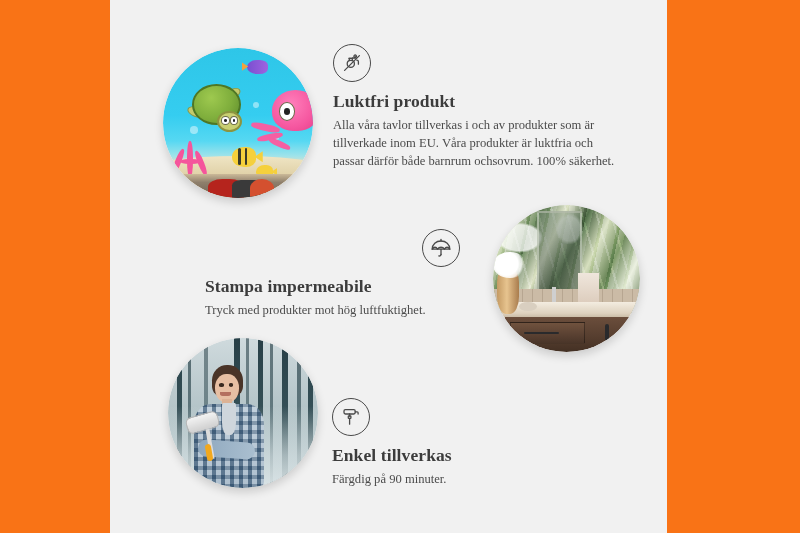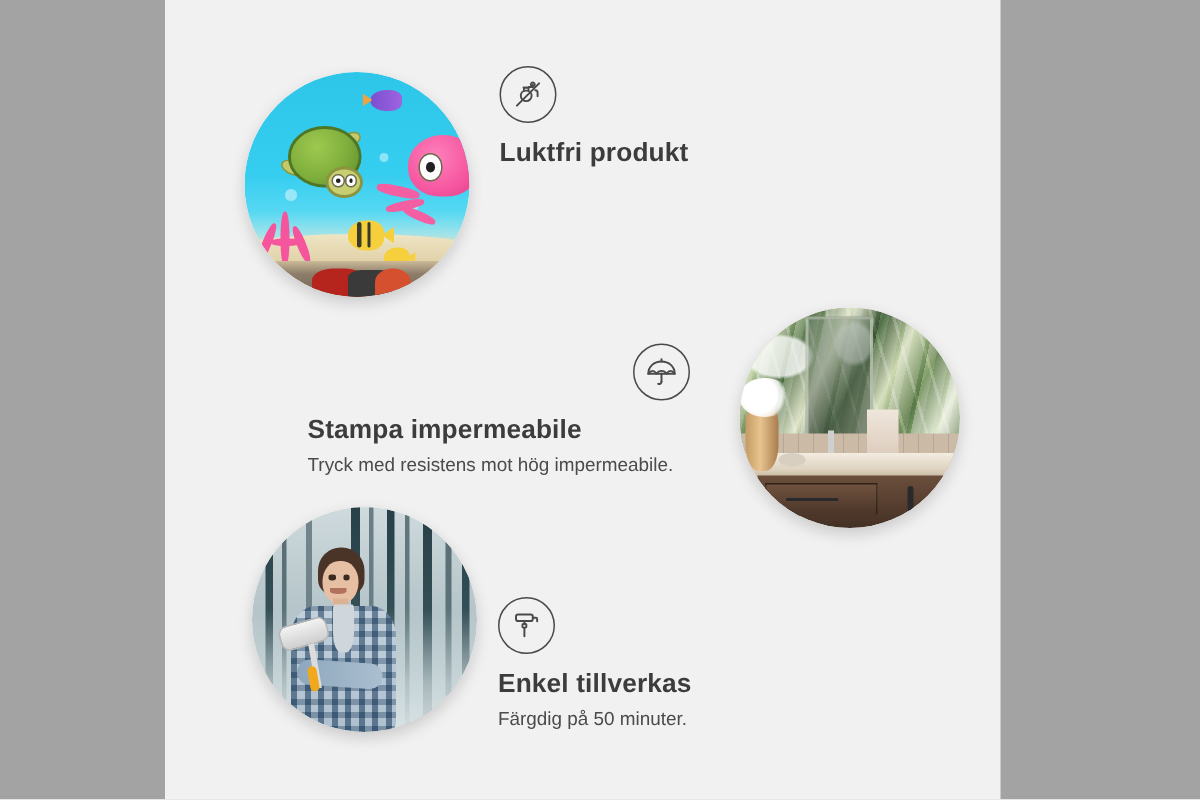--- a/index.html
+++ b/index.html
@@ -10,21 +10,22 @@
     width: 800px;
     height: 533px;
     background: #ffffff;
     font-family: "Liberation Sans", sans-serif;
     overflow: hidden;
   }
   .stage {
     position: relative;
     width: 800px;
     height: 533px;
-    background: #a3a3a3;
+    background: #f97316;
+    font-family: Liberation Serif, serif;
   }
   .panel {
     position: absolute;
     left: 110px;
     top: 0;
     width: 557px;
     height: 533px;
     background: #f1f1f1;
   }
 
@@ -340,20 +341,21 @@
           <path d="M9.3 9.4 V7.4 h3.0 V9.4"></path>
           <path d="M9.0 7.4 h3.6"></path>
           <path d="M12.6 7.0 h2.6 v-1.6"></path>
           <path d="M15.2 4.0 a1.3 1.3 0 1 1 0 2.6 a1.3 1.3 0 1 1 0 -2.6 z"></path>
           <path d="M16.8 9.2 c0.9 0 1.6 .7 1.6 1.6 v2.4"></path>
           <line x1="4.6" y1="19.4" x2="19.4" y2="4.6"></line>
         </svg>
       </div>
     </div>
     <div class="feat-title">Luktfri produkt</div>
+    <div class="feat-desc">Alla våra tavlor tillverkas i och av produkter som är tillverkade inom EU. Våra produkter är luktfria och passar därför både barnrum ochsovrum. 100% säkerhet.</div>
   </div>
 
   <div class="photo photo2">
     <div class="photo-inner">
       <div class="wall">
         <div class="wall-veins"></div>
       </div>
       <div class="wall-mirror"></div>
       <div class="backsplash"></div>
       <div class="towel"></div>
@@ -377,21 +379,21 @@
         <svg width="24" height="24" viewBox="0 0 24 24" fill="none" stroke="#4a4a4a" stroke-width="1.3" stroke-linecap="round" stroke-linejoin="round">
           <path d="M3.2 13.2 C3.2 8.3 7.1 5.0 12 5.0 C16.9 5.0 20.8 8.3 20.8 13.2 Z"></path>
           <path d="M3.2 13.2 C5.0 10.6 7.0 10.6 8.6 13.2 C10.2 10.6 13.8 10.6 15.4 13.2 C17.0 10.6 19.0 10.6 20.8 13.2"></path>
           <line x1="12" y1="5.0" x2="12" y2="3.4"></line>
           <line x1="12" y1="13.2" x2="12" y2="18.4"></line>
           <path d="M12 18.4 c0 1.2 -1.1 1.9 -2.2 1.5"></path>
         </svg>
       </div>
     </div>
     <div class="feat-title">Stampa impermeabile</div>
-    <div class="feat-desc">Tryck med resistens mot hög impermeabile.</div>
+    <div class="feat-desc">Tryck med produkter mot hög luftfuktighet.</div>
   </div>
 
   <div class="photo photo3">
     <div class="photo-inner">
       <div class="forest">
         <div class="trunks">
           <div class="trunk" style="left:6%;width:3.2%;"></div>
           <div class="trunk" style="left:13%;width:2.2%;opacity:.7;"></div>
           <div class="trunk" style="left:24%;width:2.6%;opacity:.55;"></div>
           <div class="trunk" style="left:44%;width:4.2%;"></div>
@@ -427,15 +429,15 @@
         <svg width="24" height="24" viewBox="0 0 24 24" fill="none" stroke="#4a4a4a" stroke-width="1.3" stroke-linecap="round" stroke-linejoin="round">
           <rect x="5.0" y="4.6" width="11.2" height="4.4" rx="1.4"></rect>
           <path d="M16.2 6.8 h2.0 a0.9 0.9 0 0 1 0.9 0.9 v1.4"></path>
           <path d="M10.6 9.0 v2.0"></path>
           <rect x="9.3" y="11.0" width="2.6" height="2.4" rx="0.5"></rect>
           <path d="M10.6 13.4 v5.8"></path>
         </svg>
       </div>
     </div>
     <div class="feat-title">Enkel tillverkas</div>
-    <div class="feat-desc">Färgdig på 50 minuter.</div>
+    <div class="feat-desc">Färgdig på 90 minuter.</div>
   </div>
 </div>
 
 </body></html>

